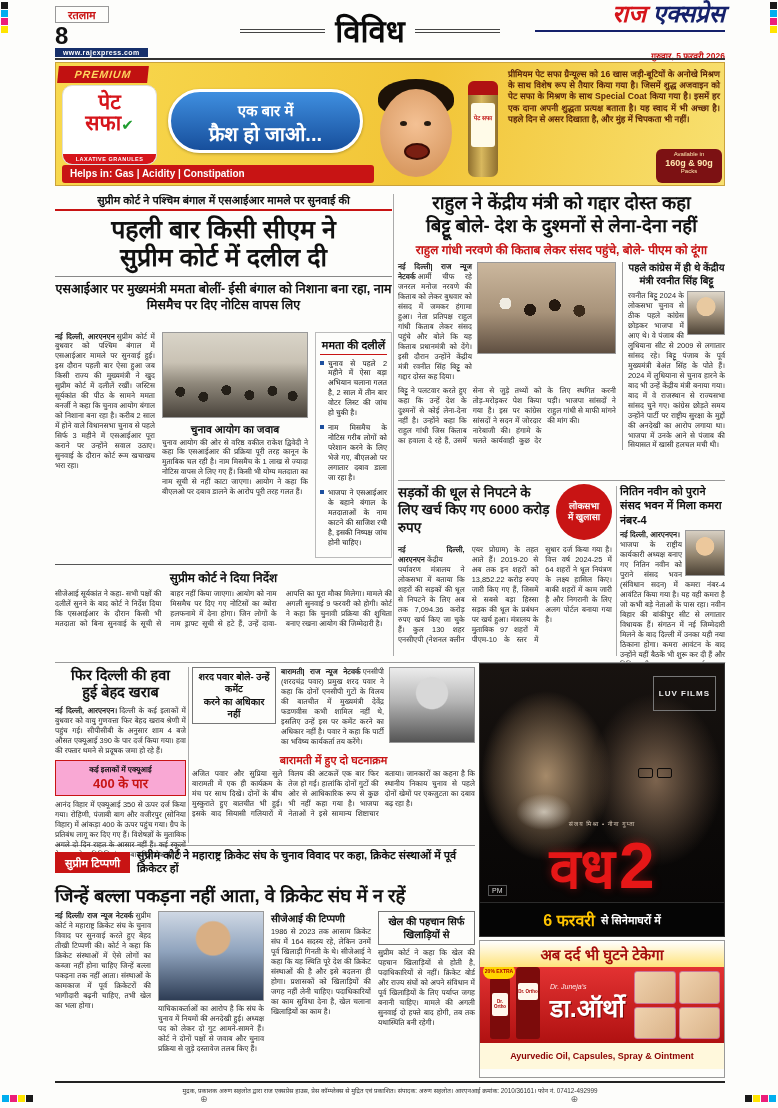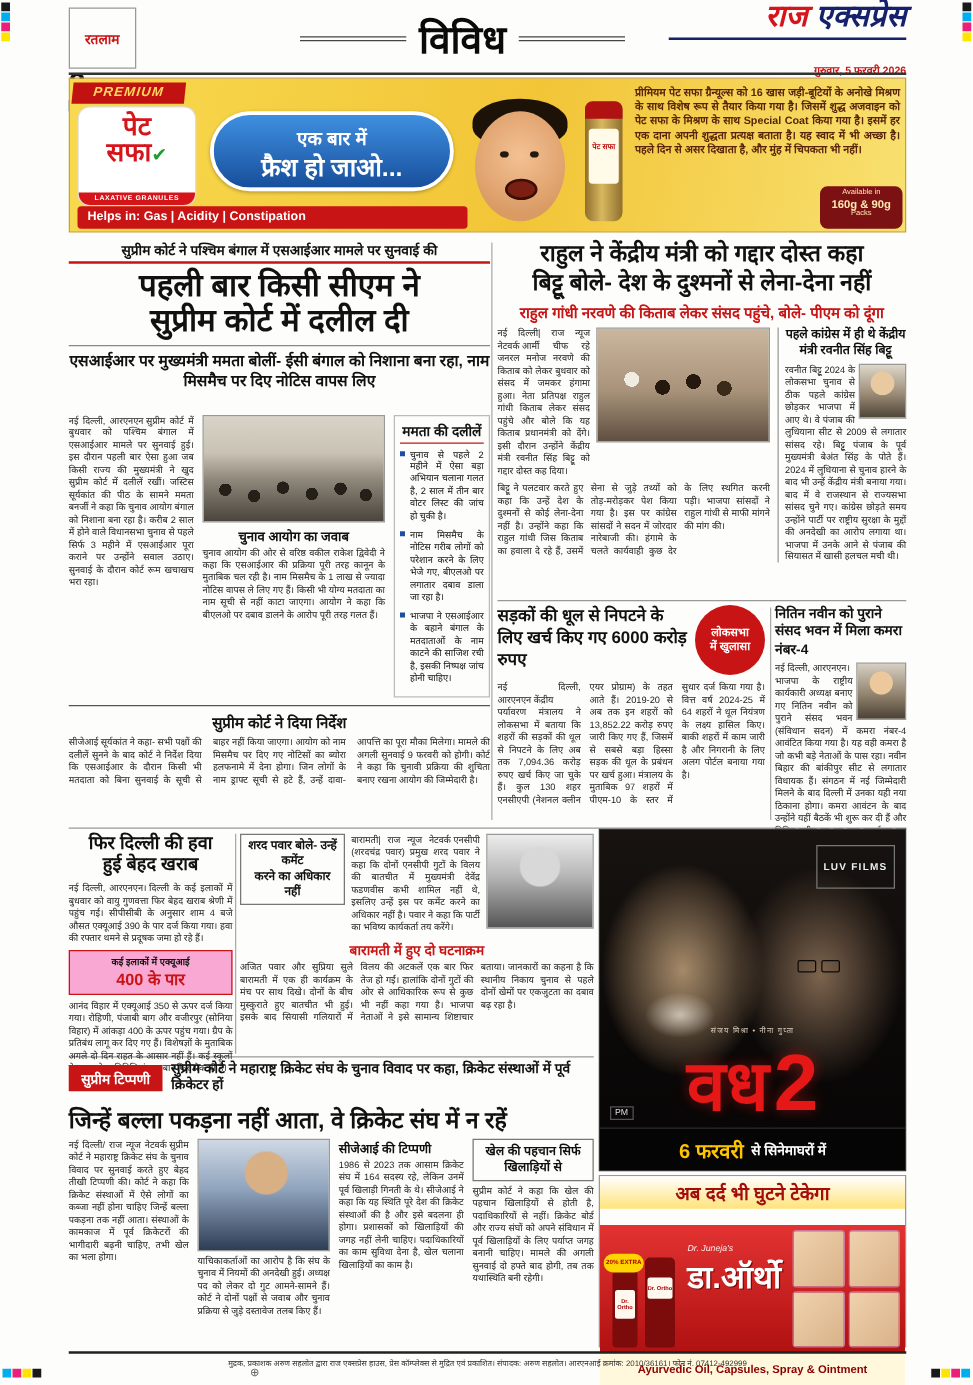--- a/index.html
+++ b/index.html
@@ -12,21 +12,21 @@
   .reg-h { position:absolute; display:flex; flex-direction:row; gap:1px; }
   .reg i, .reg-h i { width:7px; height:7px; display:block; }
   .k{background:#1a1a1a;} .c{background:#00aeef;} .m{background:#ec1e79;} .y{background:#ffe400;}
   .reg-tl{left:1px; top:2px;} .reg-tr{right:1px; top:2px;}
   .reg-bl{left:2px; bottom:6px;} .reg-br{right:2px; bottom:6px;}
   .regc { position:absolute; color:#666; font-size:9px; bottom:4px; }
 
   
   .masthead { position:absolute; left:55px; top:6px; width:670px; height:50px; display:flex; justify-content:space-between; }
   .mh-left { width:150px; display:flex; flex-direction:column; }
-  .mh-city { display:inline-block; width:max-content; border:1px solid #999; color:#c81414; font-weight:bold; font-size:11px; padding:16px 12px; }
+  .mh-city { display:inline-block; width:max-content; border:1px solid #999; color:#c81414; font-weight:bold; font-size:11px; padding:0 12px; }
   .mh-page { font-size:24px; font-weight:900; line-height:1.05; }
   .mh-url { background:#17306b; color:#fff; font-size:7px; font-weight:bold; padding:1px 8px; width:max-content; letter-spacing:.4px; }
   .mh-center { display:flex; align-items:center; gap:10px; }
   .mh-line { width:85px; height:4px; border-top:1px solid #444; border-bottom:1px solid #444; }
   .mh-section { font-size:31px; font-weight:900; color:#0a0a0a; line-height:1; }
   .mh-right { width:190px; text-align:right; display:flex; flex-direction:column; justify-content:center; }
   .mh-logo { font-size:24px; font-weight:900; font-style:italic; line-height:1.05; }
   .logo-red { color:#d6151b; } .logo-blue { color:#15216b; }
   .mh-date { color:#c81414; font-size:8.5px; font-weight:bold; border-top:2px solid #15216b; margin-top:3px; padding-top:18px; }
   .mh-rule { position:absolute; left:55px; top:58px; width:670px; height:2px; background:#333; }
@@ -66,21 +66,21 @@
   .ad-tagline { position:absolute; left:452px; top:97px; width:196px; color:#c81414; font-size:15px; font-weight:900; }
   .ad-avail { position:absolute; left:600px; top:86px; width:66px; height:34px; background:#7c1113; border-radius:6px;
               color:#ffe8b0; text-align:center; line-height:1.12; padding-top:2px; }
   .ad-avail .a1,.ad-avail .a3 { font-size:6px; display:block; }
   .ad-avail .a2 { font-size:9px; font-weight:900; display:block; }
   .ad-helps { position:absolute; left:6px; top:102px; width:312px; height:18px; background:#c81414; color:#fff;
               font-size:10px; font-weight:700; line-height:18px; padding-left:8px; border-radius:3px; }
 
   
   .body-text { font-size:7.4px; line-height:1.35; text-align:justify; color:#1c1c1c; }
-  .dl { font-weight:400; margin-right:2px; }
+  .dl { font-weight:700; margin-right:2px; }
   .vr { position:absolute; width:1px; background:#aaa; }
   .hr { position:absolute; height:1px; background:#999; }
 
   
   .lead { position:absolute; left:55px; top:192px; width:337px; }
   .lead-kicker { text-align:center; font-size:11px; font-weight:800; padding-bottom:2px; border-bottom:2px solid #c81414; }
   .lead-headline { font-size:25px; font-weight:900; text-align:center; line-height:1.12; margin-top:4px;
                    border-bottom:1px solid #888; padding-bottom:5px; }
   .lead-subhead { font-size:12.5px; font-weight:800; text-align:center; margin-top:4px; line-height:1.3; }
   .lead-cols { display:flex; gap:7px; margin-top:18px; }
@@ -191,21 +191,21 @@
   .mv-pm { position:absolute; left:8px; bottom:40px; color:#ddd; font-size:7px; border:1px solid #555; padding:1px 3px; }
   .mv-strip { position:absolute; left:0; right:0; bottom:0; height:34px; background:#050505; border-top:1px solid #2c2c2c;
               display:flex; align-items:center; justify-content:center; gap:6px; }
   .mv-date { color:#ffc400; font-weight:900; font-size:16px; }
   .mv-rest { color:#fff; font-weight:700; font-size:11px; }
 
   
   .ortho { position:absolute; left:479px; top:940px; width:246px; height:138px; border:1px solid #999; }
   .or-top { height:26px; background:linear-gradient(180deg,#ffffff,#ffe37a); display:flex; align-items:center; justify-content:center; }
   .or-headline { color:#a50d0d; font-weight:900; font-size:15px; }
-  .or-main { position:relative; height:102px; background:linear-gradient(180deg,#e33232,#b01111); overflow:hidden;margin-top:13px; }
+  .or-main { position:relative; height:76px; background:linear-gradient(180deg,#e33232,#b01111); overflow:hidden; }
   .or-bottle { position:absolute; bottom:4px; background:#7c0b0b; border-radius:4px 4px 3px 3px; }
   .ob1 { left:10px; width:20px; height:62px; } .ob2 { left:36px; width:24px; height:72px; }
   .or-bottle .bl { margin:16px 2px 0; background:#fff8ee; border-radius:2px; color:#a00; font-size:4.5px; font-weight:900;
                    text-align:center; padding:6px 0; line-height:1.2; }
   .or-extra { position:absolute; left:3px; bottom:64px; width:32px; height:15px; background:#ffd400; border-radius:8px;
               color:#a00; font-size:5px; font-weight:900; text-align:center; line-height:15px; }
   .or-brand-wrap { position:absolute; left:70px; top:16px; }
   .or-sub { color:#ffecec; font-size:7px; font-style:italic; display:block; }
   .or-brand-hi { color:#fff; font-weight:900; font-size:25px; text-shadow:1px 1px 0 #7a0808; }
   .or-grid { position:absolute; right:4px; top:4px; bottom:4px; width:86px; display:grid;

